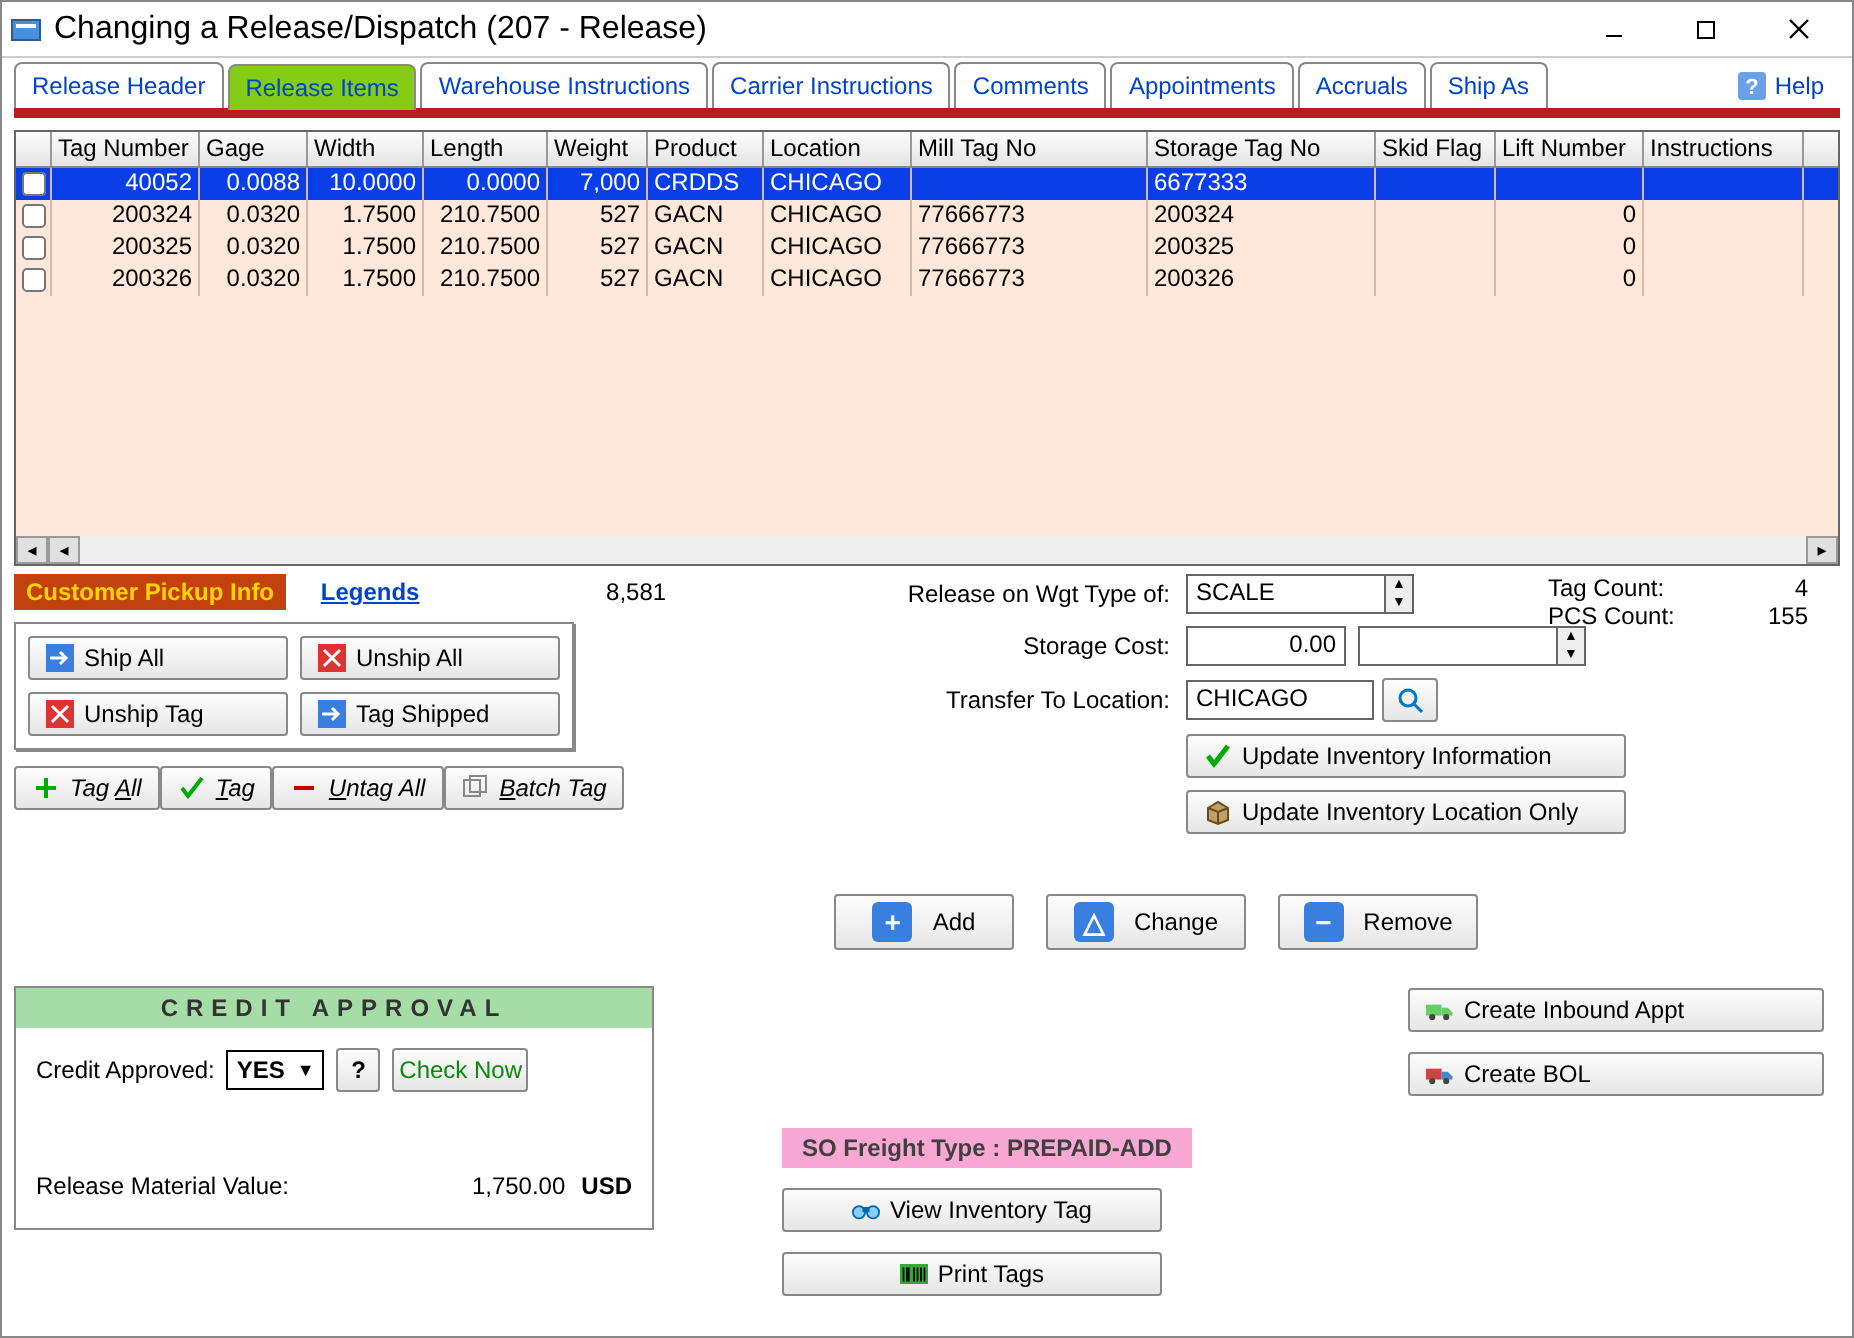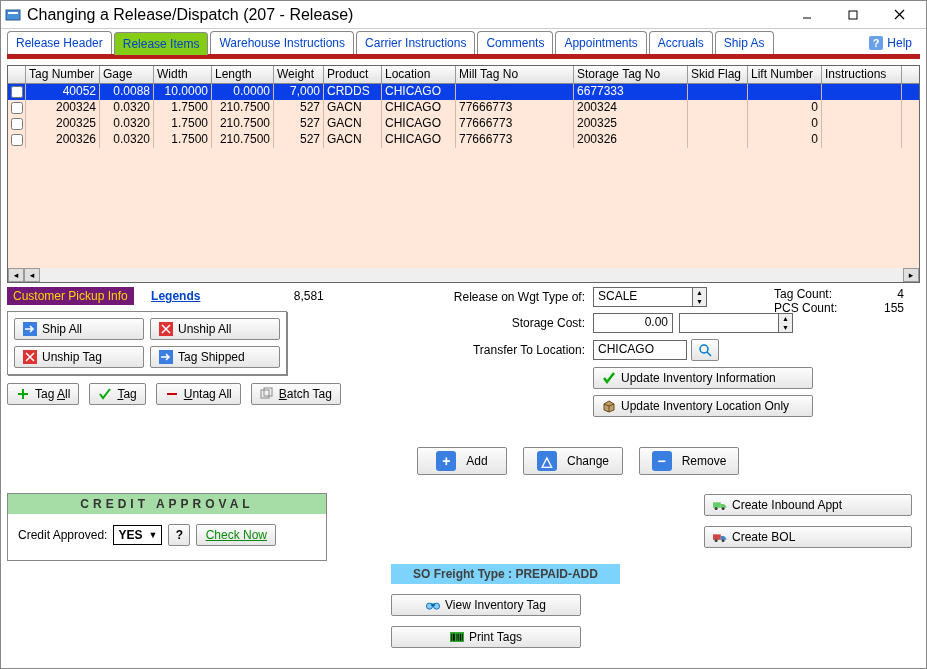--- a/index.html
+++ b/index.html
@@ -32,31 +32,31 @@
 
   
   .c-chk{width:18px;} .c-tag{width:74px;} .c-gage{width:54px;} .c-width{width:58px;}
   .c-len{width:62px;} .c-wt{width:50px;} .c-prod{width:58px;} .c-loc{width:74px;}
   .c-mill{width:118px;} .c-stg{width:114px;} .c-skid{width:60px;} .c-lift{width:74px;} .c-inst{width:80px;}
 
   .section-below { display:flex; margin-top:4px; gap:6px; }
   .left-col { width:410px; }
   .right-col { flex:1; }
 
-  .cust-pickup { background:#701a75; color:#ffd400; font-weight:normal; padding:2px 6px; display:inline-block;text-align:right; }
+  .cust-pickup { background:#c2410c; color:#ffd400; font-weight:bold; padding:2px 6px; display:inline-block;text-align:right; }
   .legends { color:#0044cc; text-decoration:underline; margin-left:14px; cursor:pointer; font-weight:bold;}
   .sum-8581 { display:inline-block; margin-left:90px; }
 
   .ship-panel { border:1px solid #888; margin-top:6px; padding:6px; display:grid; grid-template-columns:1fr 1fr; gap:6px; width:280px; box-shadow:1px 1px 0 #888; }
   .btn { border:1px solid #888; background:linear-gradient(#fdfdfd,#e6e6e6); padding:3px 8px; display:inline-flex; align-items:center; gap:5px; cursor:default; min-height:22px; border-radius:2px; white-space:nowrap;}
   .btn.small{ padding:2px 6px; }
   .btn .u { text-decoration:underline; }
   .icon { width:14px; height:14px; flex-shrink:0; display:inline-flex; align-items:center; justify-content:center;}
 
-  .tag-row { margin-top:8px; display:flex; gap:10px; }
+  .tag-row { margin-top:8px; display:flex; gap:0;font-style:italic; }
   
   .form-row { display:flex; align-items:center; margin-bottom:6px; }
   .form-row label { width:170px; text-align:right; padding-right:8px; }
   .input { border:1px solid #666; padding:1px 4px; height:20px; background:#fff; }
   .spin { width:14px; display:flex; flex-direction:column; border:1px solid #666; border-left:none; height:20px;}
   .spin div{ flex:1; display:flex; align-items:center; justify-content:center; font-size:7px; background:#eee;}
   
   .counts { position:absolute; right:16px; top:0px; text-align:right; }
   .counts .row{ display:flex; justify-content:space-between; width:130px; }
 
@@ -68,21 +68,21 @@
 
   .credit-box { border:1px solid #888; margin-top:18px; padding:8px 10px 14px 10px; width:320px; }
   .credit-hdr { background:#a6dca6; text-align:center; letter-spacing:4px; font-weight:bold; padding:3px 0; margin:-8px -10px 10px -10px; color:#333;}
   .select { border:1px solid #000; height:20px; padding:0 4px; background:#fff; display:inline-flex; align-items:center; gap:6px;}
   .select .arrow{font-size:9px;}
   .green-txt{ color:#0a8a0a; }
 
   .right-lower { position:absolute; right:14px; bottom:120px; display:flex; flex-direction:column; gap:10px;}
   .right-lower .btn { width:208px; }
 
-  .freight { background:#7dd3fc; padding:3px 22px; font-weight:bold; color:#404040; display:inline-block;}
+  .freight { background:#f9a8d4; padding:3px 10px; font-weight:bold; color:#404040; display:inline-block;}
   
   .lower-center { position:absolute; left:390px; bottom:20px; display:flex; flex-direction:column; gap:10px; align-items:flex-start;}
   .lower-center .btn{ width:190px; justify-content:center;}
 
   .cursor-img { position:absolute; left:602px; top:62px; pointer-events:none; }
 </style>
 </head>
 <body>
 
 <div class="window">
@@ -434,23 +434,28 @@
       <div class="credit-hdr">CREDIT  APPROVAL</div>
       <div style="display:flex;align-items:center;gap:6px;">
         <span>Credit Approved:</span>
         <div class="select">
           <b><span>YES</span></b>
           <span class="arrow">▼</span>
         </div>
         <div class="btn small" style="width:22px;justify-content:center;">
             <b>?</b>
           </div>
-        <div class="btn small green-txt" style="width:80px;justify-content:center;text-decoration:underline;">
+        <div class="btn small green-txt" style="width:68px;justify-content:center;">
             <span>Check Now</span>
           </div>
+      </div>
+      <div style="display:flex;align-items:center;margin-top:40px;gap:8px;">
+        <span style="flex:1;">Release Material Value:</span>
+        <span>1,750.00</span>
+        <b>USD</b>
       </div>
     </div>
 
     <div class="lower-center">
       <span class="freight">SO Freight Type : PREPAID-ADD</span>
       <div class="btn">
         <span class="icon">
             <svg viewBox="0 0 16 12">
               <circle cx="4" cy="7" r="3.5" fill="#8cf" stroke="#06a"></circle>
               <circle cx="12" cy="7" r="3.5" fill="#8cf" stroke="#06a"></circle>

